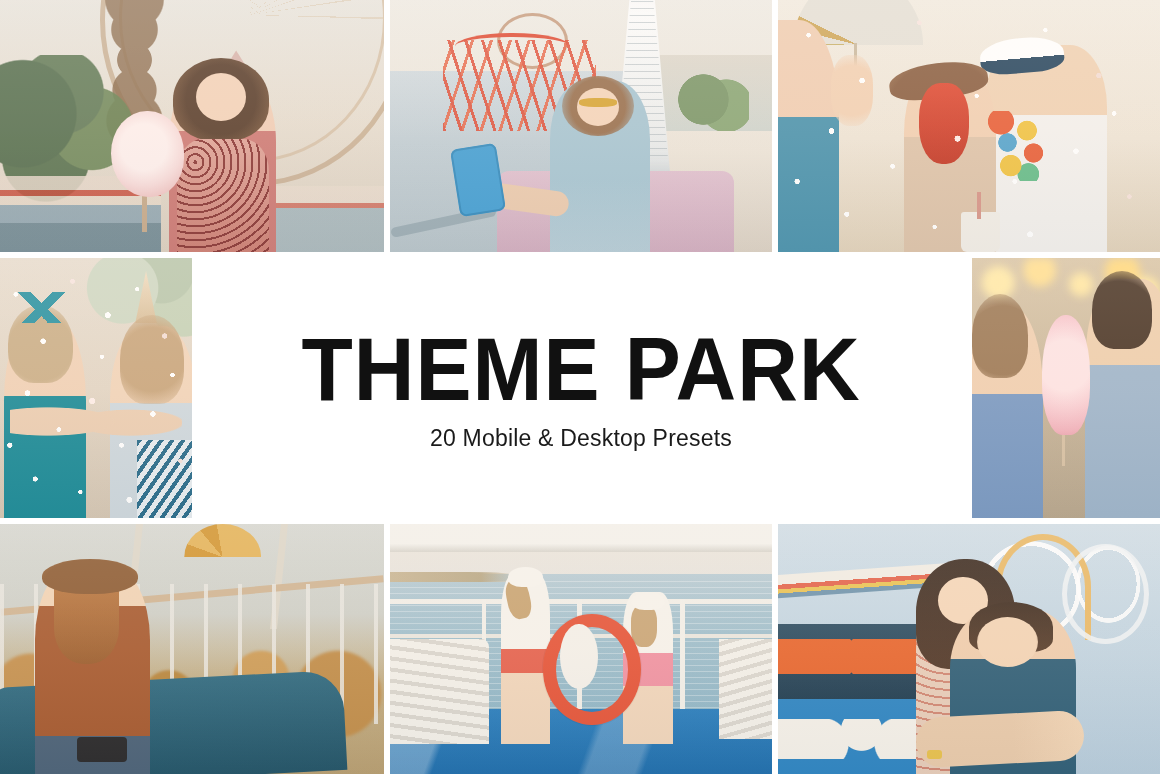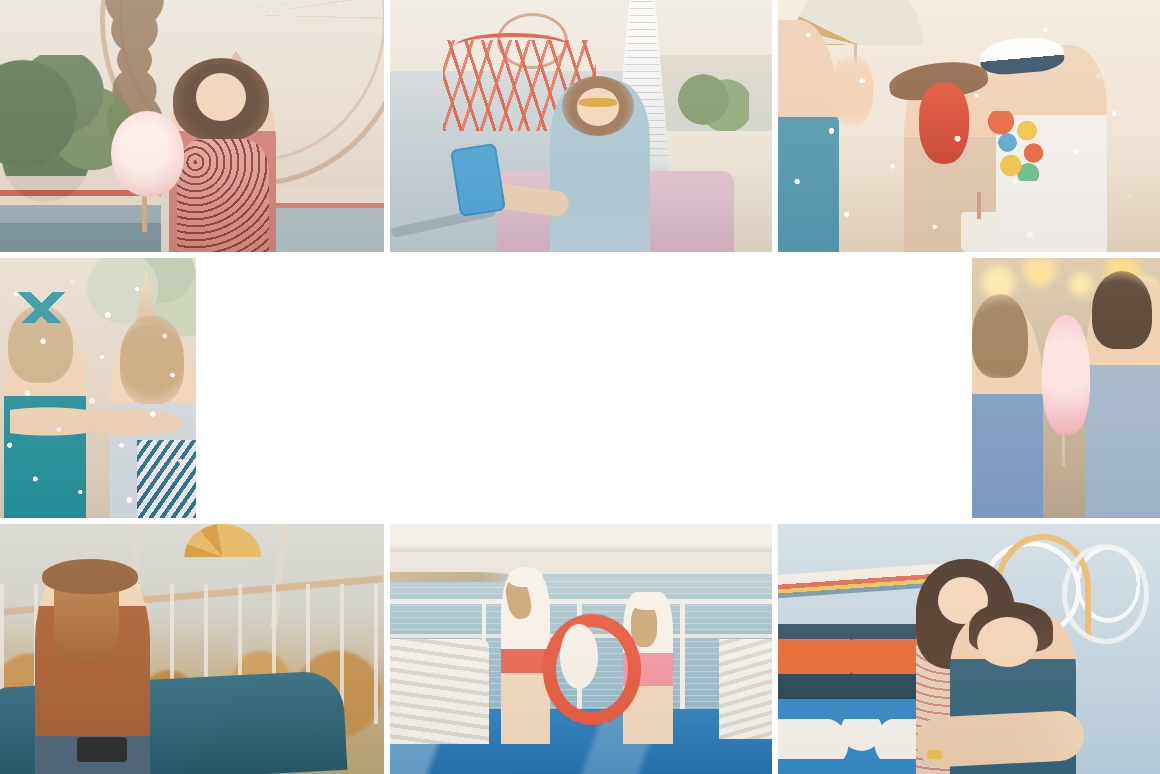--- a/index.html
+++ b/index.html
@@ -762,14 +762,18 @@
       <div class="wface"></div>
       <div class="man"></div>
       <div class="mhair"></div>
       <div class="mface"></div>
       <div class="arms"></div>
       <div class="bracelet"></div>
     </div>
     <div class="grade"></div>
   </div>
 
+  <div class="card" style="left:192px;top:258px;width:778px;height:260px;">
+    <h1 class="card-title">THEME PARK</h1>
+    <p class="card-subtitle">20 Mobile &amp; Desktop Presets</p>
+  </div>
 
 </div>
 
 </body></html>

